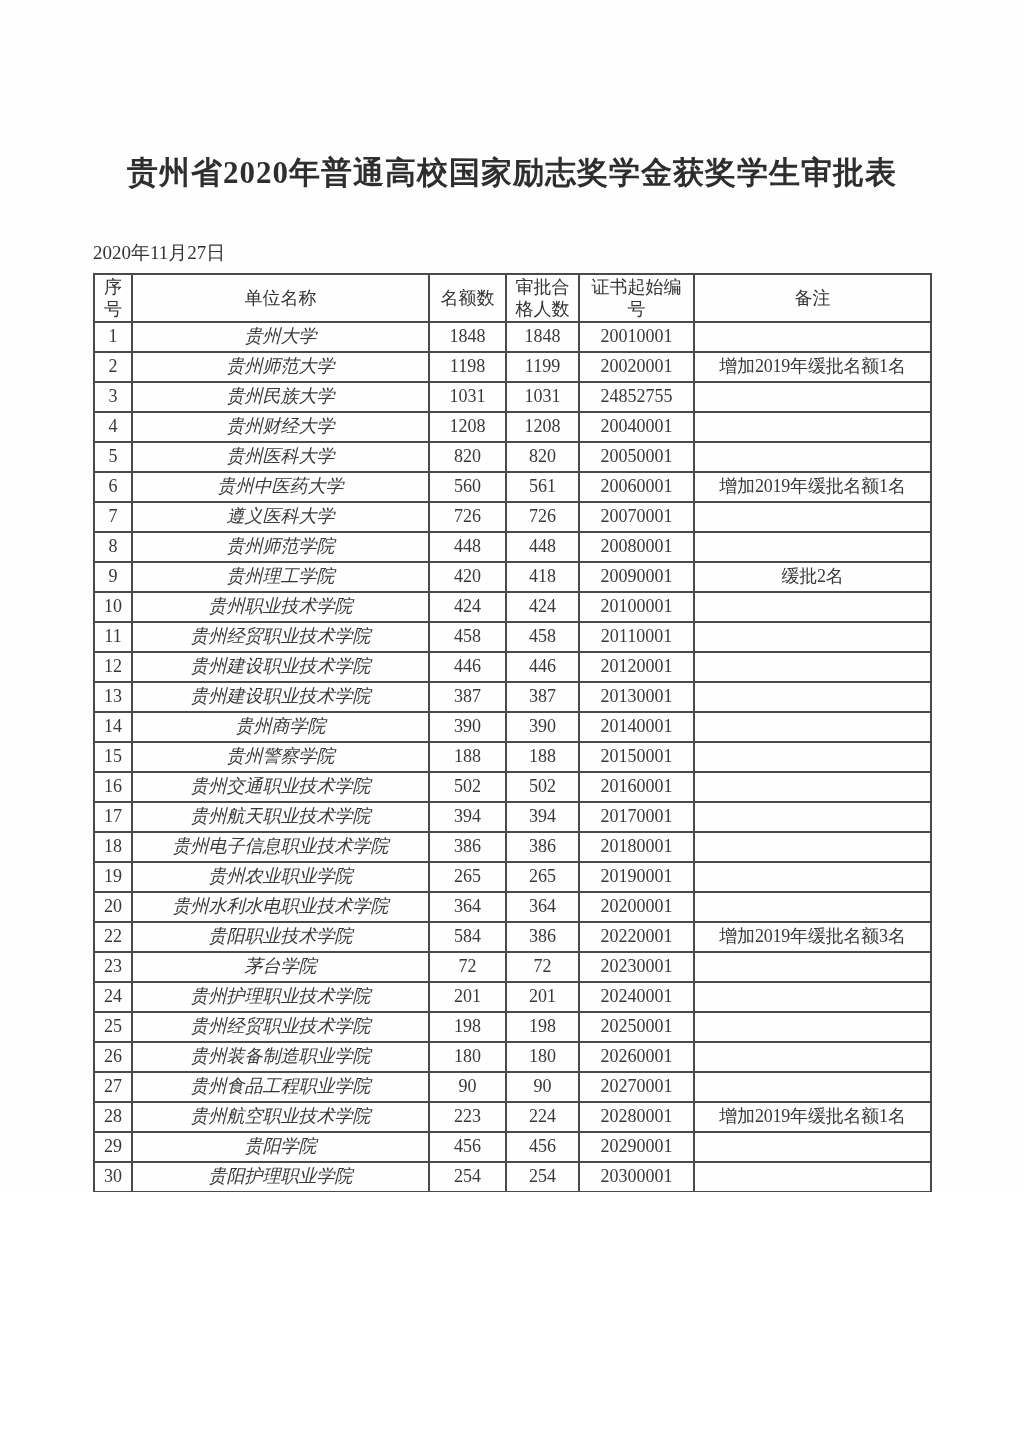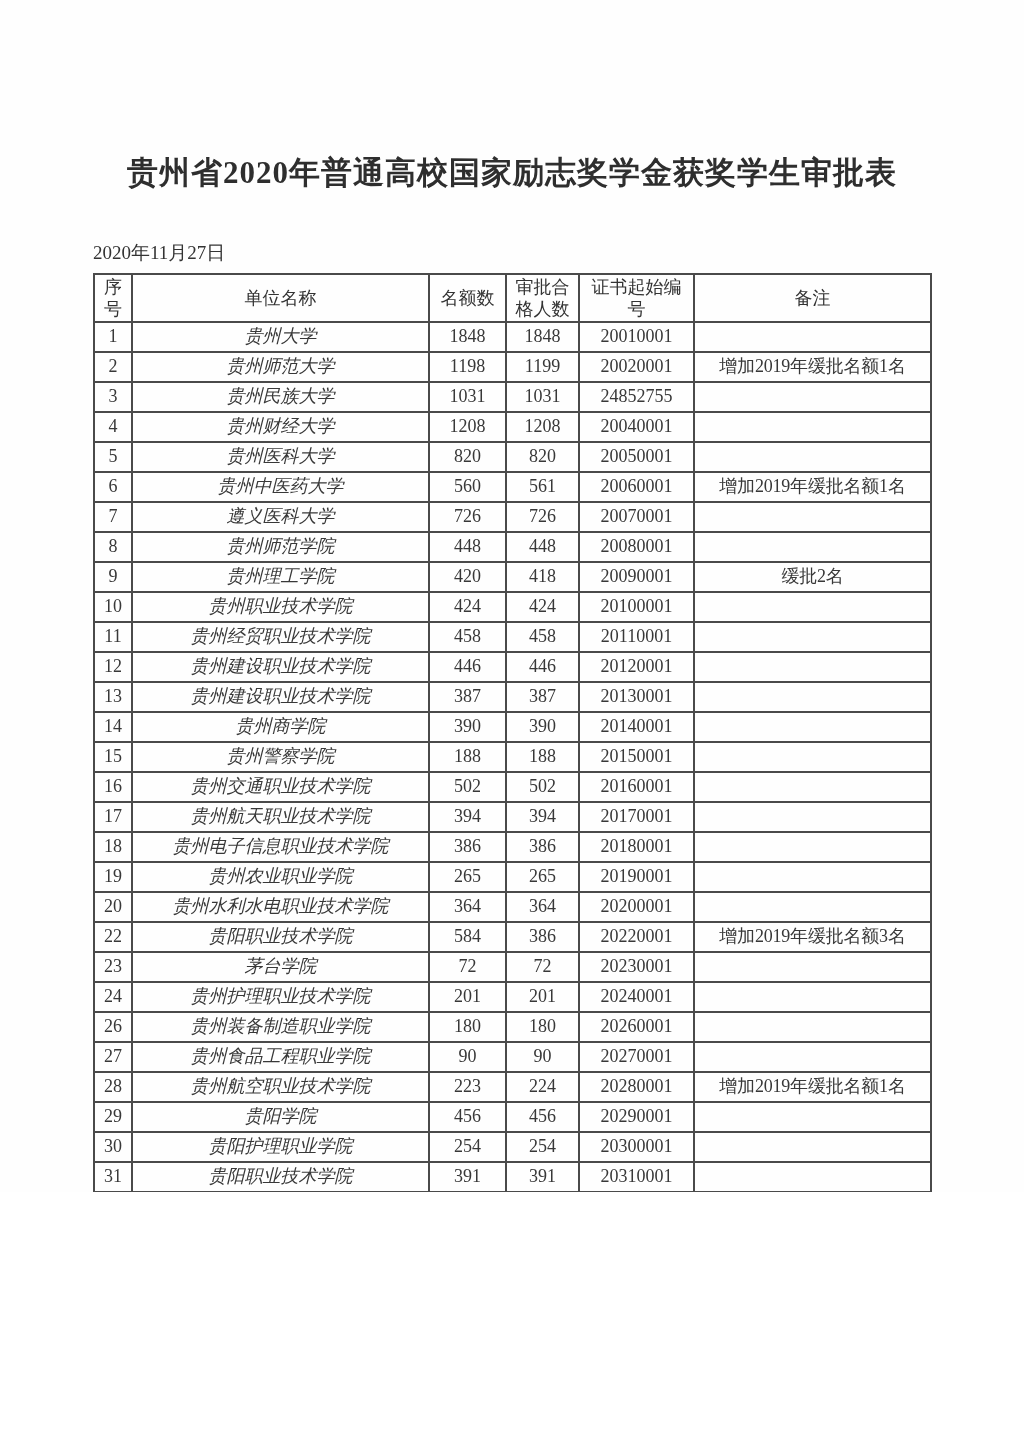--- a/index.html
+++ b/index.html
@@ -283,20 +283,28 @@
         </tr>
         <tr>
           <td class="c0">24</td>
           <td class="c1">贵州护理职业技术学院</td>
           <td class="c2">201</td>
           <td class="c3">201</td>
           <td class="c4">20240001</td>
           <td class="c5"></td>
         </tr>
         <tr>
+          <td class="c0">25</td>
+          <td class="c1">贵州经贸职业技术学院</td>
+          <td class="c2">198</td>
+          <td class="c3">198</td>
+          <td class="c4">20250001</td>
+          <td class="c5"></td>
+        </tr>
+        <tr>
           <td class="c0">26</td>
           <td class="c1">贵州装备制造职业学院</td>
           <td class="c2">180</td>
           <td class="c3">180</td>
           <td class="c4">20260001</td>
           <td class="c5"></td>
         </tr>
         <tr>
           <td class="c0">27</td>
           <td class="c1">贵州食品工程职业学院</td>

